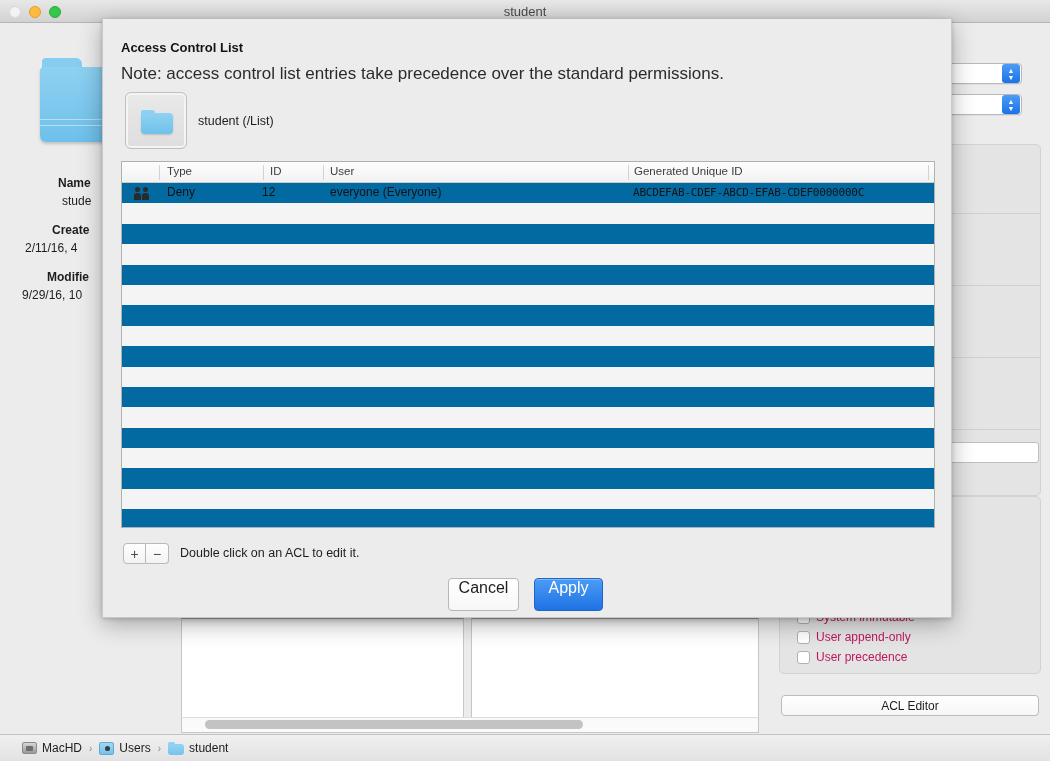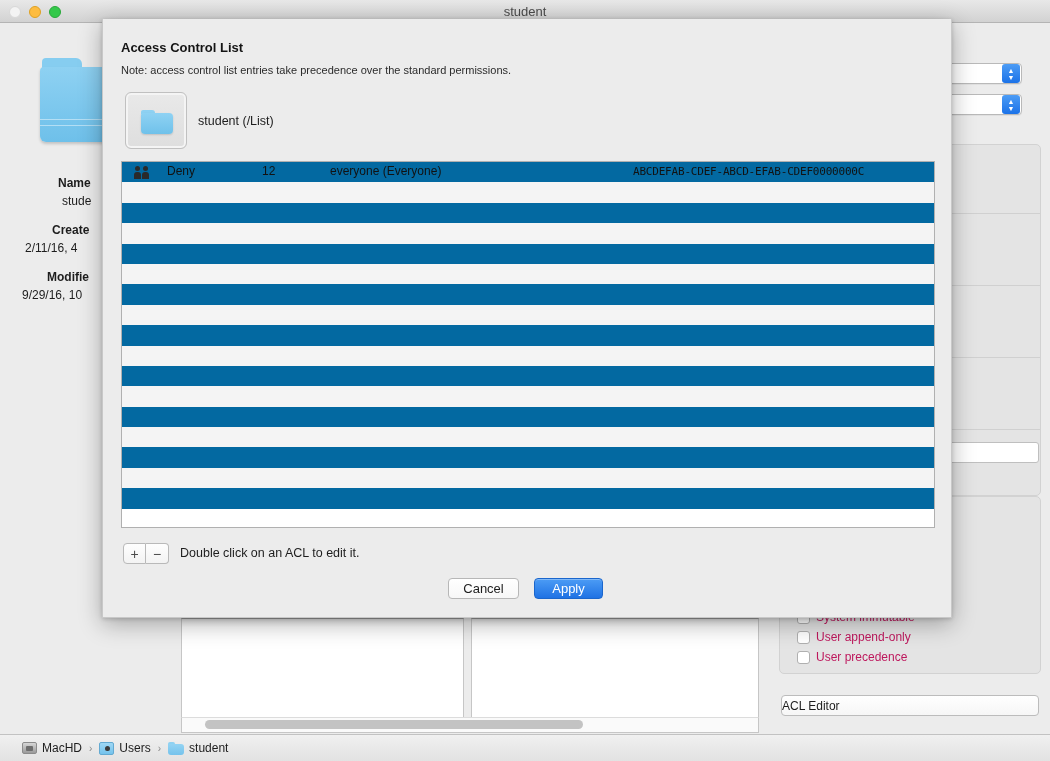--- a/index.html
+++ b/index.html
@@ -134,21 +134,21 @@
   }
 
   .wide-btn {
     position: absolute;
     height: 21px;
     background: linear-gradient(#ffffff, #f6f6f6);
     border: 1px solid #bcbcbc;
     border-radius: 4px;
     font-size: 12px;
     color: #1d1d1d;
-    display: flex; align-items: center; 
+    display: flex; align-items: center; justify-content: center;
   }
   .white-field {
     position: absolute;
     background: #fff;
     border: 1px solid #bfbfbf;
     border-radius: 3px;
   }
 
   
   .pane {
@@ -253,21 +253,21 @@
   #dlg-title {
     position: absolute;
     left: 18px; top: 21px;
     font-size: 13px;
     font-weight: bold;
     color: #141414;
   }
   #dlg-note {
     position: absolute;
     left: 18px; top: 45px;
-    font-size: 11px;
+    font-size: 17px;
     color: #2b2b2b;
   }
 
   #target-box {
     position: absolute;
     left: 22px; top: 73px;
     width: 62px; height: 57px;
     background: linear-gradient(#e9e9e9, #dedede);
     border: 1px solid #c0c0c0;
     border-radius: 6px;
@@ -388,24 +388,24 @@
 
   #hint {
     position: absolute;
     left: 77px; top: 527px;
     font-size: 12.5px;
     color: #1d1d1d;
   }
 
   .dlg-btn {
     position: absolute;
-    height: 21px;
+    height: 33px;
     border-radius: 4px;
-    font-size: 13px;
-    display: flex; align-items: center; justify-content: center;
+    font-size: 16px;
+    display: flex; justify-content: center;
   }
   #cancel-btn {
     left: 345px; top: 559px;
     width: 71px;
     background: linear-gradient(#ffffff, #f7f7f7);
     border: 1px solid #b7b7b7;
     color: #1d1d1d;
   }
   #apply-btn {
     left: 431px; top: 559px;
@@ -518,20 +518,31 @@
 
   <div id="target-box">
     <div class="f">
       <div class="t"></div>
       <div class="b"></div>
     </div>
   </div>
   <div id="target-name">student (/List)</div>
 
   <div id="acl-table">
+    <div id="acl-head">
+      <div class="hdiv" style="left:37px;"></div>
+      <div class="hc" style="left:45px;">Type</div>
+      <div class="hdiv" style="left:141px;"></div>
+      <div class="hc" style="left:148px;">ID</div>
+      <div class="hdiv" style="left:201px;"></div>
+      <div class="hc" style="left:208px;">User</div>
+      <div class="hdiv" style="left:506px;"></div>
+      <div class="hc" style="left:512px;">Generated Unique ID</div>
+      <div class="hdiv" style="left:806px;"></div>
+    </div>
 
     <div id="acl-body">
 
       <div class="acl-row odd">
         <span class="grp-icon">
           <span class="h l"></span>
           <span class="h r"></span>
           <span class="p l"></span>
           <span class="p r"></span>
         </span>

